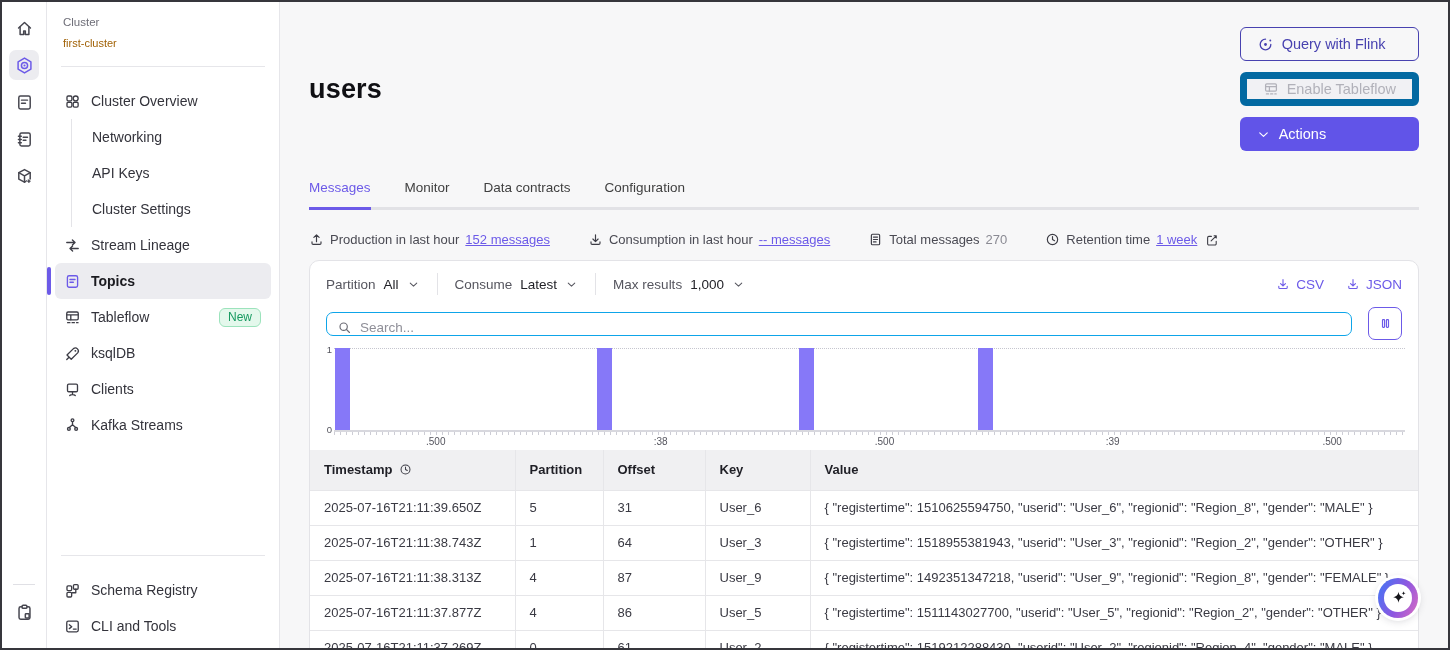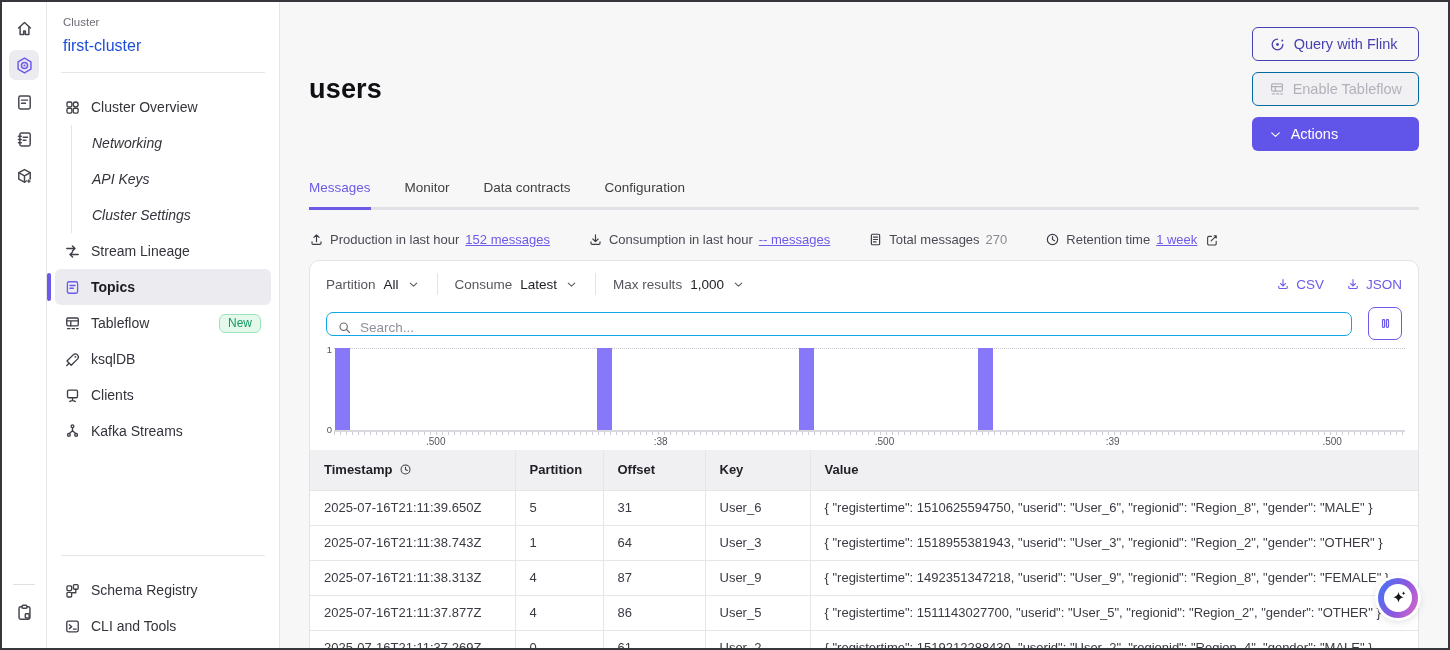--- a/index.html
+++ b/index.html
@@ -11,40 +11,40 @@
   .rail { width:45px; background:#fff; border-right:1px solid #E6E6EA; display:flex; flex-direction:column; align-items:center; padding:11px 0 14px; flex-shrink:0; }
   .rail-btn { width:30px; height:30px; border-radius:7px; display:flex; align-items:center; justify-content:center; color:#46464f; margin-bottom:7px; cursor:pointer; }
   .rail-btn.selected { background:#ECECF0; color:#6C5AE8; }
   .rail-spacer { flex:1; }
   .rail-divider { width:22px; height:1px; background:#E0E0E5; margin:9px 0 12px; }
 
   
   .sidebar { width:233px; background:#fff; border-right:1px solid #E6E6EA; flex-shrink:0; padding-top:14px; display:flex; flex-direction:column; }
   .sb-head { padding:0 16px; }
   .sb-section { font-size:11.5px; color:#6E6E78; margin-bottom:9px; }
-  .sb-cluster { font-size:16px; color:#1d4ed8; font-weight:500; }
+  .sb-cluster { font-size:11px; color:#a16207; font-weight:500; }
   .sb-divider { height:1px; background:#E6E6EA; margin:17px 14px 16px; }
   .nav-item { height:36px; margin:0 8px; border-radius:6px; display:flex; align-items:center; gap:10px; padding:0 10px 0 9px; font-size:14px; color:#33333b; position:relative; cursor:pointer; }
   .nav-item .nicon { width:17px; height:17px; color:#3d3d46; display:flex; align-items:center; flex-shrink:0; }
-  .nav-item.indent { padding-left:37px;font-style:italic; }
+  .nav-item.indent { padding-left:37px; }
   .nav-item.indent::before { content:''; position:absolute; left:16px; top:0; bottom:0; width:1px; background:#E4E4E8; }
   .nav-item.selected { background:#ECECF0; font-weight:700; color:#1b1b20; }
   .nav-item.selected .nicon { color:#6C5AE8; }
   .nav-item.selected::before { content:''; position:absolute; left:-8px; top:4px; bottom:4px; width:4px; border-radius:3px; background:#6C5AE8; }
   .badge-new { margin-left:auto; font-size:12px; font-weight:400; color:#169A60; background:#E4F8EC; border:1px solid #9CE3BC; border-radius:6px; padding:1px 8px 2px; }
   .nav-gap { flex:1; }
 
   
   .main { flex:1; background:#F7F7F8; padding:0 29px; position:relative; overflow:hidden; }
   .mhead { display:flex; align-items:center; justify-content:space-between; margin-top:25px; }
   .page-title { font-size:27px; font-weight:800; color:#101014; letter-spacing:.2px; }
   .hbtns { display:flex; gap:11px;flex-direction:column; }
   .btn { height:34px; border-radius:6px; font-size:14.5px; display:inline-flex; align-items:center; gap:8px; padding:0 16px; cursor:pointer; font-family:inherit; }
   .btn-flink { background:transparent; border:1px solid #4842B0; color:#4842B0; }
-  .btn-disabled { background:#F1F1F4; border:1px solid #0369a1; color:#B1B1B9; cursor:default; }
+  .btn-disabled { background:#F1F1F4; border:7px solid #0369a1; color:#B1B1B9; cursor:default; }
   .btn-primary { background:#6154E8; border:none; color:#fff; }
 
   .tabs { display:flex; gap:34px; margin-top:29px; border-bottom:3px solid #E2E2E6; }
   .tab { font-size:13.5px; color:#404040; padding-bottom:12px; position:relative; cursor:pointer; }
   .tab.active { color:#6C5AE8; font-weight:500; }
   .tab.active::after { content:''; position:absolute; left:0; right:0; bottom:-3px; height:3px; background:#6C5AE8; }
 
   .stats { display:flex; align-items:center; gap:38px; margin-top:22px; font-size:13px; color:#4a4a53; }
   .stat { display:flex; align-items:center; gap:6px; }
   .stat .sicon { color:#3d3d46; display:flex; }

